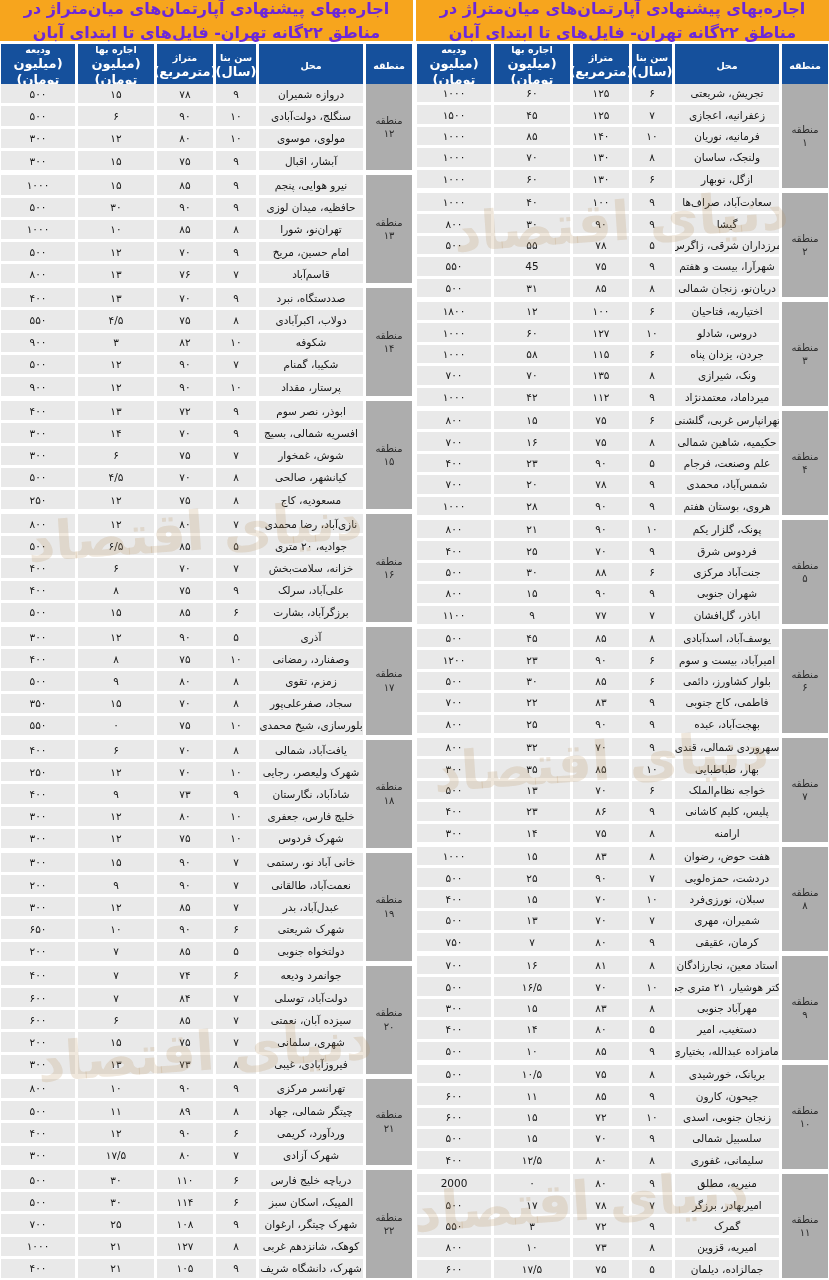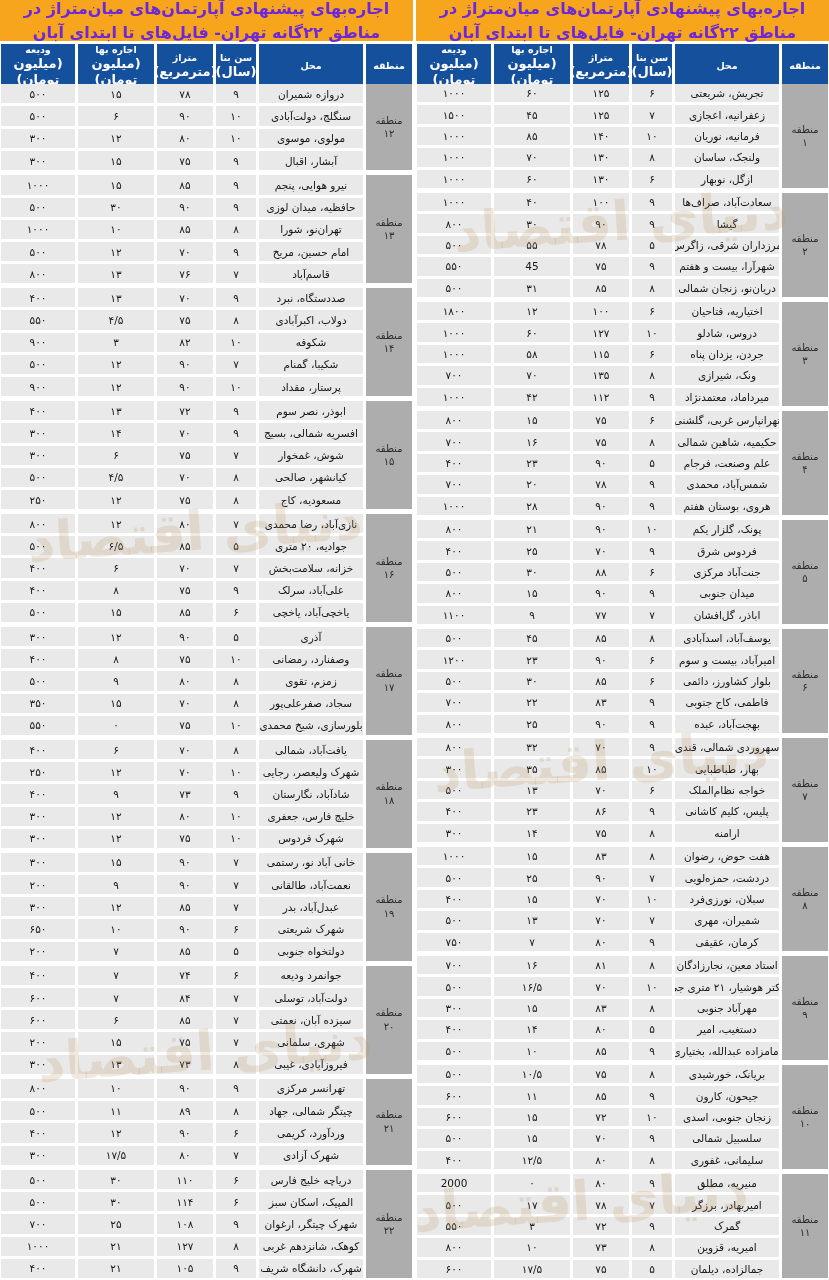--- a/index.html
+++ b/index.html
@@ -270,21 +270,21 @@
               <div class="cell num">۴۰۰</div>
             </div>
             <div class="grow">
               <div class="cell">جنت‌آباد مرکزی</div>
               <div class="cell num">۶</div>
               <div class="cell num">۸۸</div>
               <div class="cell num">۳۰</div>
               <div class="cell num">۵۰۰</div>
             </div>
             <div class="grow">
-              <div class="cell">میدان جنوبی</div>
+              <div class="cell">شهران جنوبی</div>
               <div class="cell num">۹</div>
               <div class="cell num">۹۰</div>
               <div class="cell num">۱۵</div>
               <div class="cell num">۸۰۰</div>
             </div>
             <div class="grow">
               <div class="cell">اباذر، گل‌افشان</div>
               <div class="cell num">۷</div>
               <div class="cell num">۷۷</div>
               <div class="cell num">۹</div>
@@ -776,21 +776,21 @@
               <div class="cell num">۴۰۰</div>
             </div>
             <div class="grow">
               <div class="cell">علی‌آباد، سرلک</div>
               <div class="cell num">۹</div>
               <div class="cell num">۷۵</div>
               <div class="cell num">۸</div>
               <div class="cell num">۴۰۰</div>
             </div>
             <div class="grow">
-              <div class="cell">یاخچی‌آباد، یاخچی</div>
+              <div class="cell">برزگر‌آباد، بشارت</div>
               <div class="cell num">۶</div>
               <div class="cell num">۸۵</div>
               <div class="cell num">۱۵</div>
               <div class="cell num">۵۰۰</div>
             </div>
           </div>
         </div>
         <div class="group" style="flex: 5 1 0%;">
           <div class="dcell">
             <span>منطقه</span>

